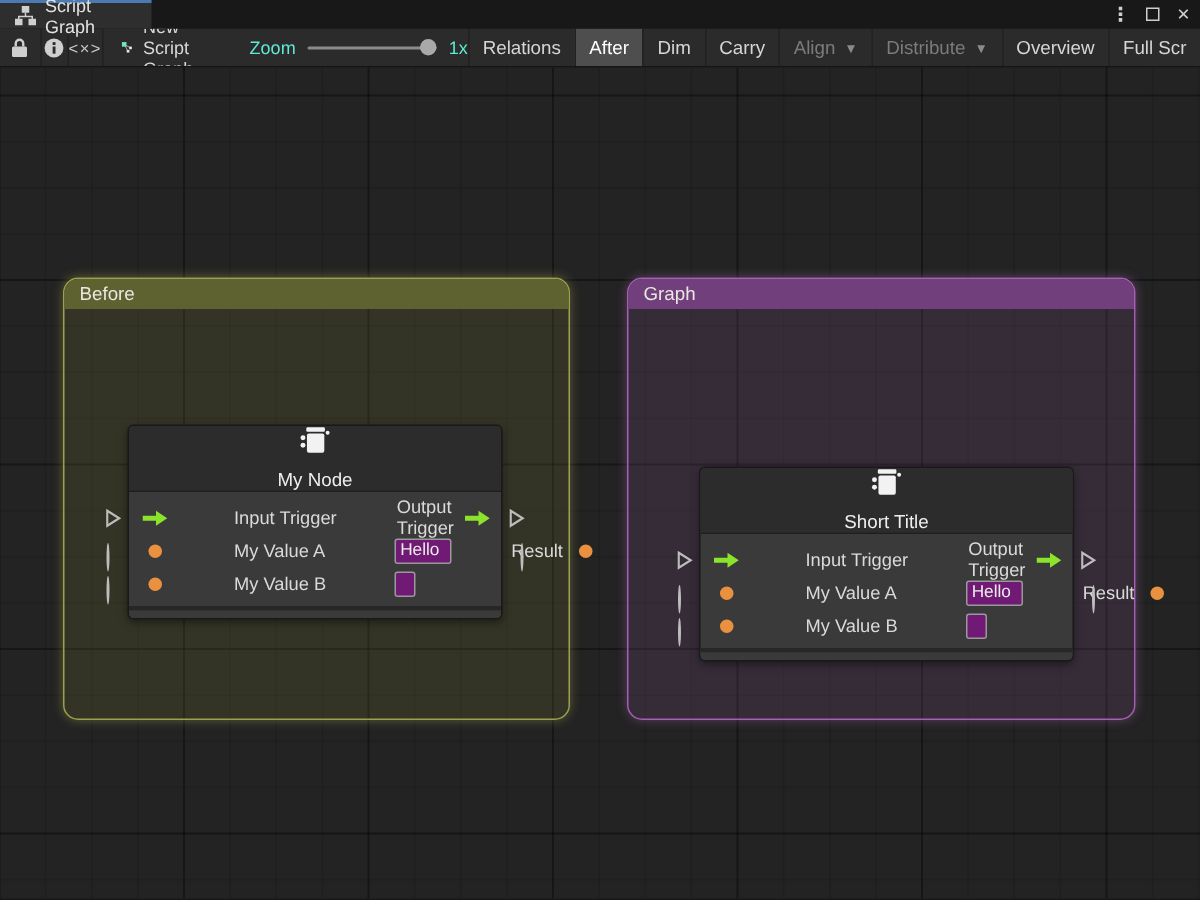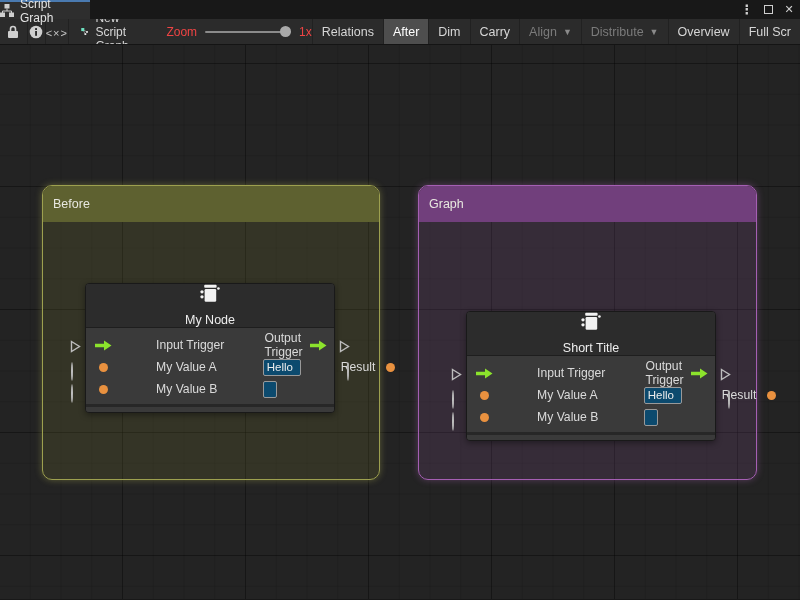--- a/index.html
+++ b/index.html
@@ -1,35 +1,35 @@
 <!DOCTYPE html>
 <html><head>
 <meta charset="utf-8">
 <style>
   * { margin:0; padding:0; box-sizing:border-box; }
   body { font-family:"Liberation Sans","DejaVu Sans",sans-serif; background:#111; }
   .screen { position:relative; width:800px; height:600px; background:#181818; overflow:hidden; }
 
   
   .tabbar { position:relative; height:19px; background:#181818; display:flex; align-items:stretch; }
-  .tab { display:flex; align-items:center; gap:6px; width:90px; padding:0 8px 0 0;
+  .tab { display:flex; align-items:center; gap:6px; width:101px; padding:0 8px 0 10px;
          background:#2e2e2e; border-top:2px solid #4a7ab0; color:#e4e4e4; font-size:12px; cursor:default; }
   .win-controls { position:absolute; right:5px; top:0; height:19px; display:flex; align-items:center; gap:9px; color:#cfcfcf; }
   .wc { display:flex; align-items:center; justify-content:center; width:12px; height:14px; font-size:11px; }
   .i-kebab::before { content:"\22EE"; font-size:13px; font-weight:bold; }
   .i-max { width:9px; height:9px; border:1.5px solid #cfcfcf; }
   .i-close::before { content:"\2715"; }
 
   
   .toolbar { height:26px; background:#2b2b2b; border-bottom:1px solid #141414; display:flex; align-items:stretch; overflow:hidden; }
   .tb-cell { display:flex; align-items:center; justify-content:center; border-right:1px solid #212121; }
   .tb-icon-btn { width:40px; }
   .code-glyph::before { content:"<\00D7>"; color:#c9c9c9; font-size:11px; letter-spacing:1px; }
   .graph-title { display:flex; align-items:center; gap:7px; padding:0 10px 0 12px; color:#d8d8d8; font-size:12px; }
-  .zoom-ctl { display:flex; align-items:center; gap:8px; margin-left:14px; color:#ef4444; font-size:12px; }
+  .zoom-ctl { display:flex; align-items:center; gap:8px; margin-left:14px; color:#5eead4; font-size:12px; }
   .slider { position:relative; width:86px; height:14px; display:flex; align-items:center; }
   .slider-track { width:100%; height:2px; background:#8b8b8b; border-radius:1px; }
   .slider-handle { position:absolute; right:0; top:1.5px; width:11px; height:11px; border-radius:50%; background:#a9a9a9; }
   .tb-spacer { flex:1; }
   .tb-btn { display:flex; align-items:center; padding:0 9px; border-left:1px solid #212121;
             color:#d6d6d6; font-size:12.5px; white-space:nowrap; }
   .tb-btn.active { background:#4e4e4e; color:#fff; }
   .tb-btn.disabled { color:#7b7b7b;align-items:center; }
   .caret { margin-left:6px; font-size:9px; color:#8a8a8a; }
 
@@ -40,42 +40,42 @@
       linear-gradient(to right, rgba(0,0,0,.30) 1px, transparent 1px),
       linear-gradient(to bottom, rgba(0,0,0,.30) 1px, transparent 1px),
       linear-gradient(to right, rgba(0,0,0,.10) 1px, transparent 1px),
       linear-gradient(to bottom, rgba(0,0,0,.10) 1px, transparent 1px);
     background-size:123px 123px,123px 123px,30.75px 30.75px,30.75px 30.75px;
     background-position:122px 0,0 18px,-1px 0,0 18px;
   }
 
   
   .group { position:absolute; top:140px; height:295px; border-radius:10px; border:1px solid; }
-  .group-header { height:36px; border-radius:9px 9px 0 0; display:flex; align-items:center;
+  .group-header { height:20px; border-radius:9px 9px 0 0; display:flex; align-items:center;
                   padding:2px 10px; font-size:12.5px; color:#e8e8e0; }
   .group.before { left:42px; width:338px; border-color:#9da04f; background:rgba(152,154,62,.15);
                   box-shadow:0 0 7px rgba(205,205,95,.35); }
   .group.before .group-header { background:#5e6130; }
   .group.after { left:418px; width:339px; border-color:#a55fb3; background:rgba(168,98,182,.15);
                  box-shadow:0 0 7px rgba(195,115,205,.35); }
   .group.after .group-header { background:#713f7c; }
 
   
   .node { position:absolute; top:238px; width:250px; background:#3a3a3a;
           border:1px solid #191919; border-radius:4px; box-shadow:0 2px 6px rgba(0,0,0,.4); }
   .node-header { height:44px; background:#2c2c2c; border-bottom:1px solid #1e1e1e;
                  border-radius:3px 3px 0 0; display:flex; align-items:center; gap:10px; padding:0 12px;flex-direction:column; }
   .node-title { font-size:12.5px; color:#eeeeee; }
   .node-body { padding:6px 0 4px; }
   .node-row { height:22px; display:flex; align-items:center; padding:0 8px; font-size:12.2px; color:#dadada;gap:40px; }
   .picon { width:19px; display:flex; align-items:center; justify-content:center; flex:none; }
   .pdot { width:9px; height:9px; border-radius:50%; background:#e9913f; }
   .plabel { margin-left:3px; white-space:nowrap; }
   .rside { margin-left:auto; display:flex; align-items:center; gap:6px; }
-  .tinput { height:17px; background:#0c4a6e; border:1px solid #999999; border-radius:2px;
+  .tinput { height:17px; background:#701a75; border:1px solid #999999; border-radius:2px;
             color:#ececec; font-size:11.5px; padding:0 3px; margin-left:6px;
             font-family:"Liberation Sans",sans-serif; }
   .tinput.wide { width:38px; }
   .tinput.small { width:14px; }
   .node-footer { height:8px; background:#3a3a3a; border-top:3px solid #272727; border-radius:0 0 3px 3px; }
   .node.n-before { left:85px; }
   .node.n-after { left:466px;margin-top:28px; }
 
   
   .ext { position:absolute; }

